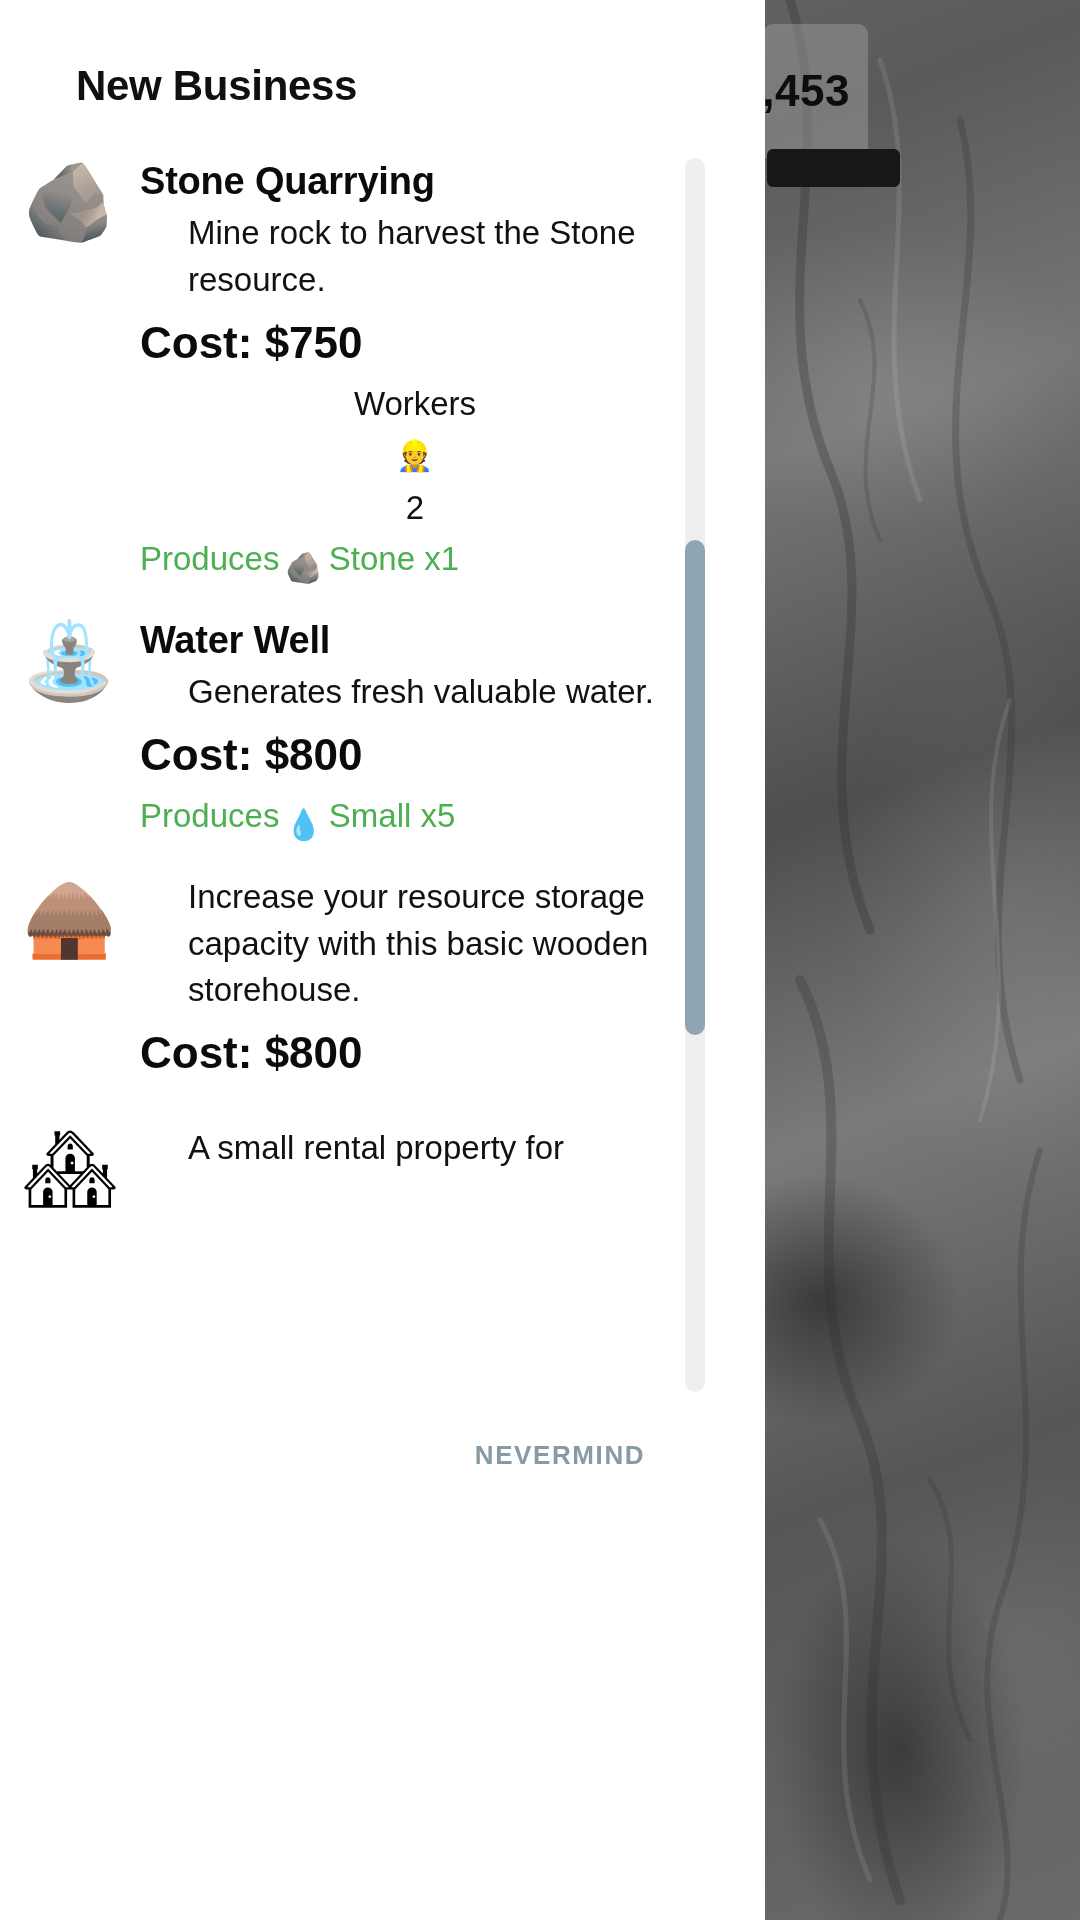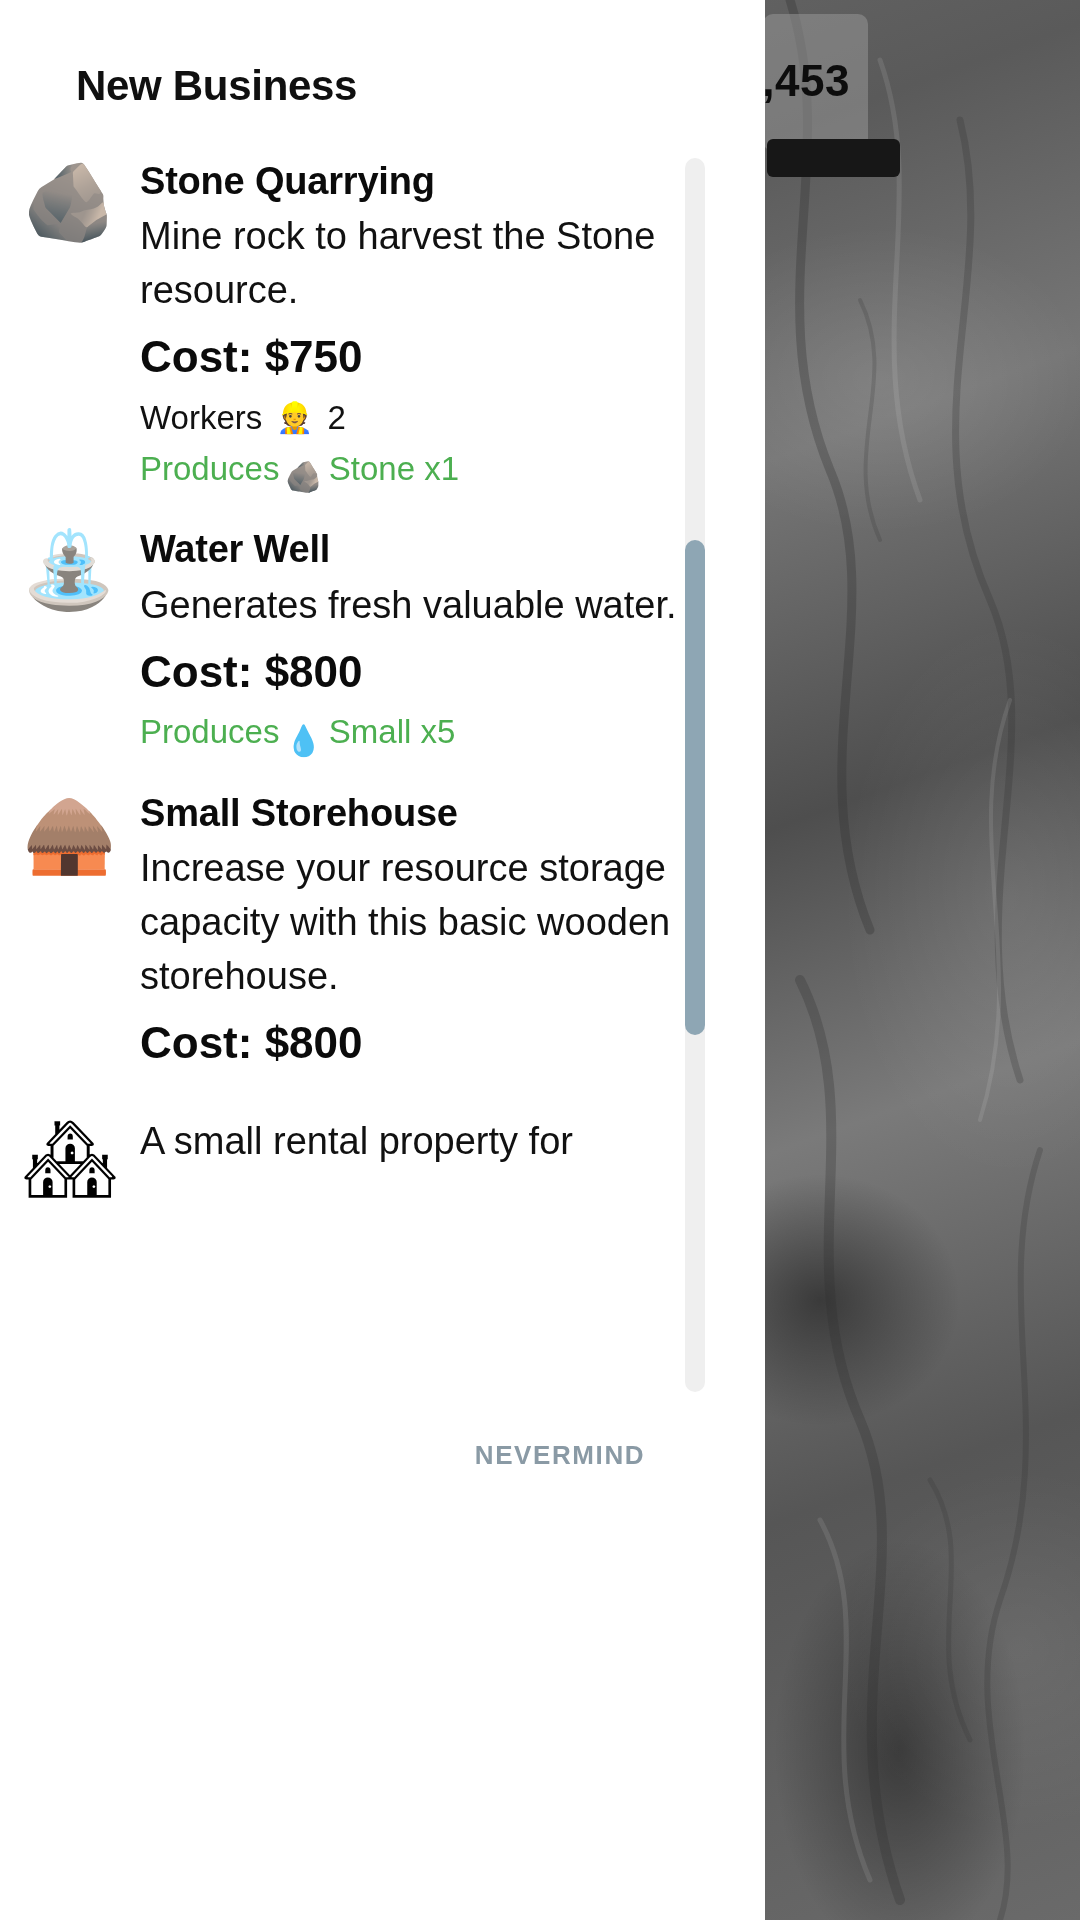--- a/index.html
+++ b/index.html
@@ -22,21 +22,21 @@
       linear-gradient(160deg,#6e6e6e 0%, #5a5a5a 18%, #767676 32%, #4e4e4e 48%, #7a7a7a 62%, #565656 78%, #6a6a6a 100%);
   }
   #game-bg-veins {
     position:absolute; inset:0;
     opacity:.55;
   }
 
   
   #hud-panel {
     position:absolute;
-    left:763px; top:14px;
+    left:763px; top:24px;
     width:105px; height:137px;
     background:rgba(150,150,150,.55);
     border-radius:10px;
   }
   #hud-money {
     position:absolute;
     right:18px; top:42px;
     font-size:44px; font-weight:bold;
     color:#0d0d0d; letter-spacing:.5px;
     white-space:nowrap;
@@ -100,41 +100,43 @@
   }
   .biz-name {
     font-size:38px;
     font-weight:bold;
     color:#0b0b0b;
     line-height:1.22;
     letter-spacing:-0.2px;
     margin-bottom:6px;
   }
   .biz-desc {
-    font-size:38px;
+    font-size:33px;
     font-weight:400;
     color:#111;
     line-height:1.42;
     margin-bottom:8px;
+    margin-left:48px;
   }
   .biz-cost {
     font-size:44px;
     font-weight:bold;
     color:#0b0b0b;
     line-height:1.42;
     margin-bottom:6px;
   }
   .biz-stat {
     font-size:33px;
     color:#111;
     line-height:1.42;
     display:flex;
     align-items:center;
     gap:14px;
     margin-bottom:4px;
+    flex-direction:column;
   }
   .biz-produces {
     font-size:33px;
     color:#4CAF50;
     line-height:1.42;
     display:flex;
     align-items:flex-end;
     gap:6px;
   }
   .stat-emoji { font-size:30px; line-height:1; }
@@ -235,21 +237,20 @@
             <span>Produces</span>
             <span class="stat-emoji">💧</span>
             <span>Small x5</span>
           </div>
         </div>
       </div>
 
       <div class="biz-item">
         <div class="biz-icon">🛖</div>
         <div class="biz-body">
-          <div class="biz-name">Small Storehouse</div>
           <div class="biz-desc">Increase your resource storage capacity with this basic wooden storehouse.</div>
           <div class="biz-cost">Cost: $800</div>
         </div>
       </div>
 
       <div class="biz-item">
         <div class="biz-icon">🏘</div>
         <div class="biz-body">
           <div class="biz-desc">A small rental property for</div>
         </div>

